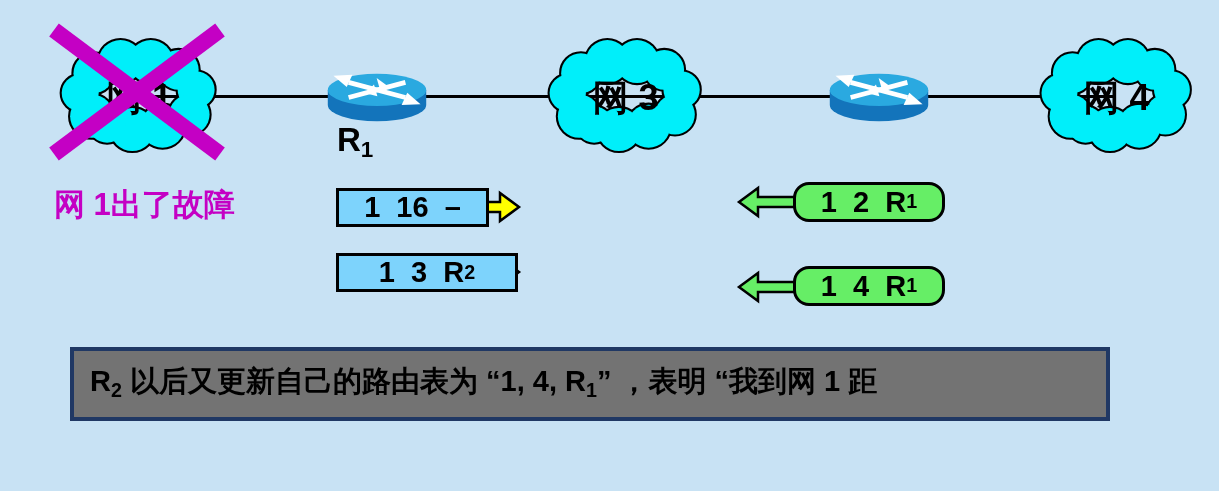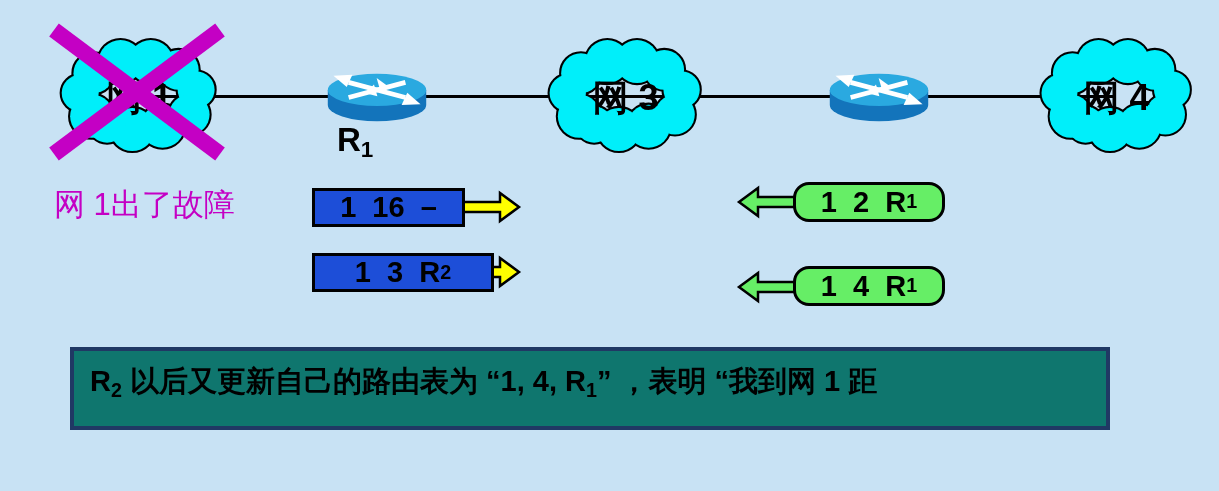--- a/index.html
+++ b/index.html
@@ -32,40 +32,40 @@
   .router-label{
     position:absolute;z-index:3;width:80px;text-align:left;
     font-size:33px;font-weight:bold;color:#000;
   }
   .subscript{font-size:0.68em;vertical-align:-0.28em;font-weight:bold;}
   
   .cross{position:absolute;left:44px;top:20px;z-index:4;overflow:visible;}
   .cross line{stroke:#C400C4;stroke-width:16;}
   .failure-label{
     position:absolute;left:54px;top:184px;z-index:3;
-    font-size:31px;font-weight:normal;color:#C400C4;white-space:pre;
+    font-size:31px;font-weight:bold;color:#C400C4;white-space:pre;
   }
   
   .msg{
     position:absolute;z-index:3;box-sizing:border-box;
     display:flex;align-items:center;justify-content:center;
     border:3px solid #000;font-size:29px;font-weight:bold;color:#000;
     white-space:pre;line-height:1;
   }
-  .msg.yellow{background:#1d4ed8;}
+  .msg.yellow{background:#7dd3fc;margin-left:24px;}
   .msg.green{background:#66EE66;border-radius:16px;}
   .arrow{position:absolute;z-index:2;overflow:visible;}
   .arrow polygon{stroke:#000;stroke-width:2.5;stroke-linejoin:miter;}
   .arrow.yellow polygon{fill:#FFFF00;}
   .arrow.green polygon{fill:#66EE66;}
   
   .note{
-    position:absolute;left:70px;top:347px;width:1040px;height:83px;
+    position:absolute;left:70px;top:347px;width:1040px;height:74px;
     box-sizing:border-box;z-index:3;
-    background:#0f766e;border:4px solid #203864;
+    background:#737373;border:4px solid #203864;
     padding:11px 28px 0 16px;
     font-size:29px;font-weight:bold;color:#000;line-height:1.33;
   }
   .note-line{white-space:pre;}
 </style>
 </head>
 <body>
 
 <div class="canvas">
 

